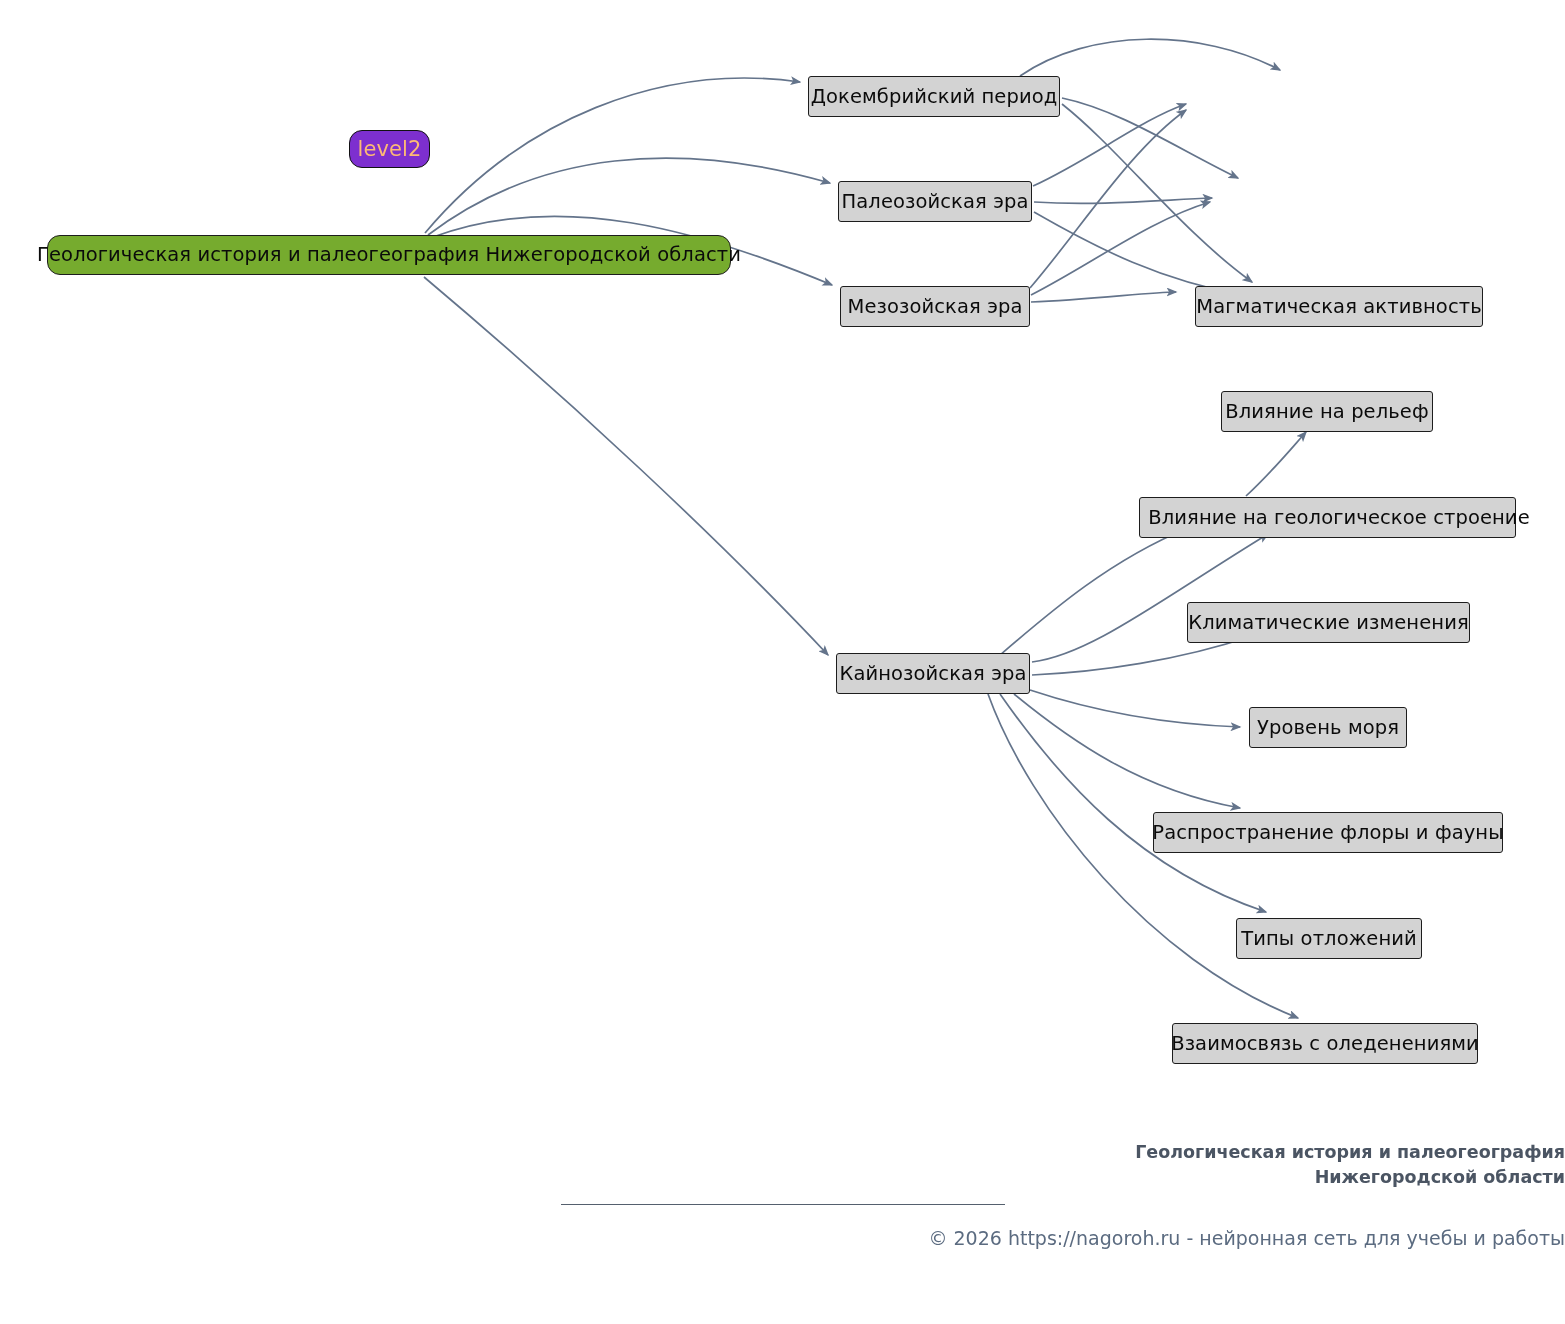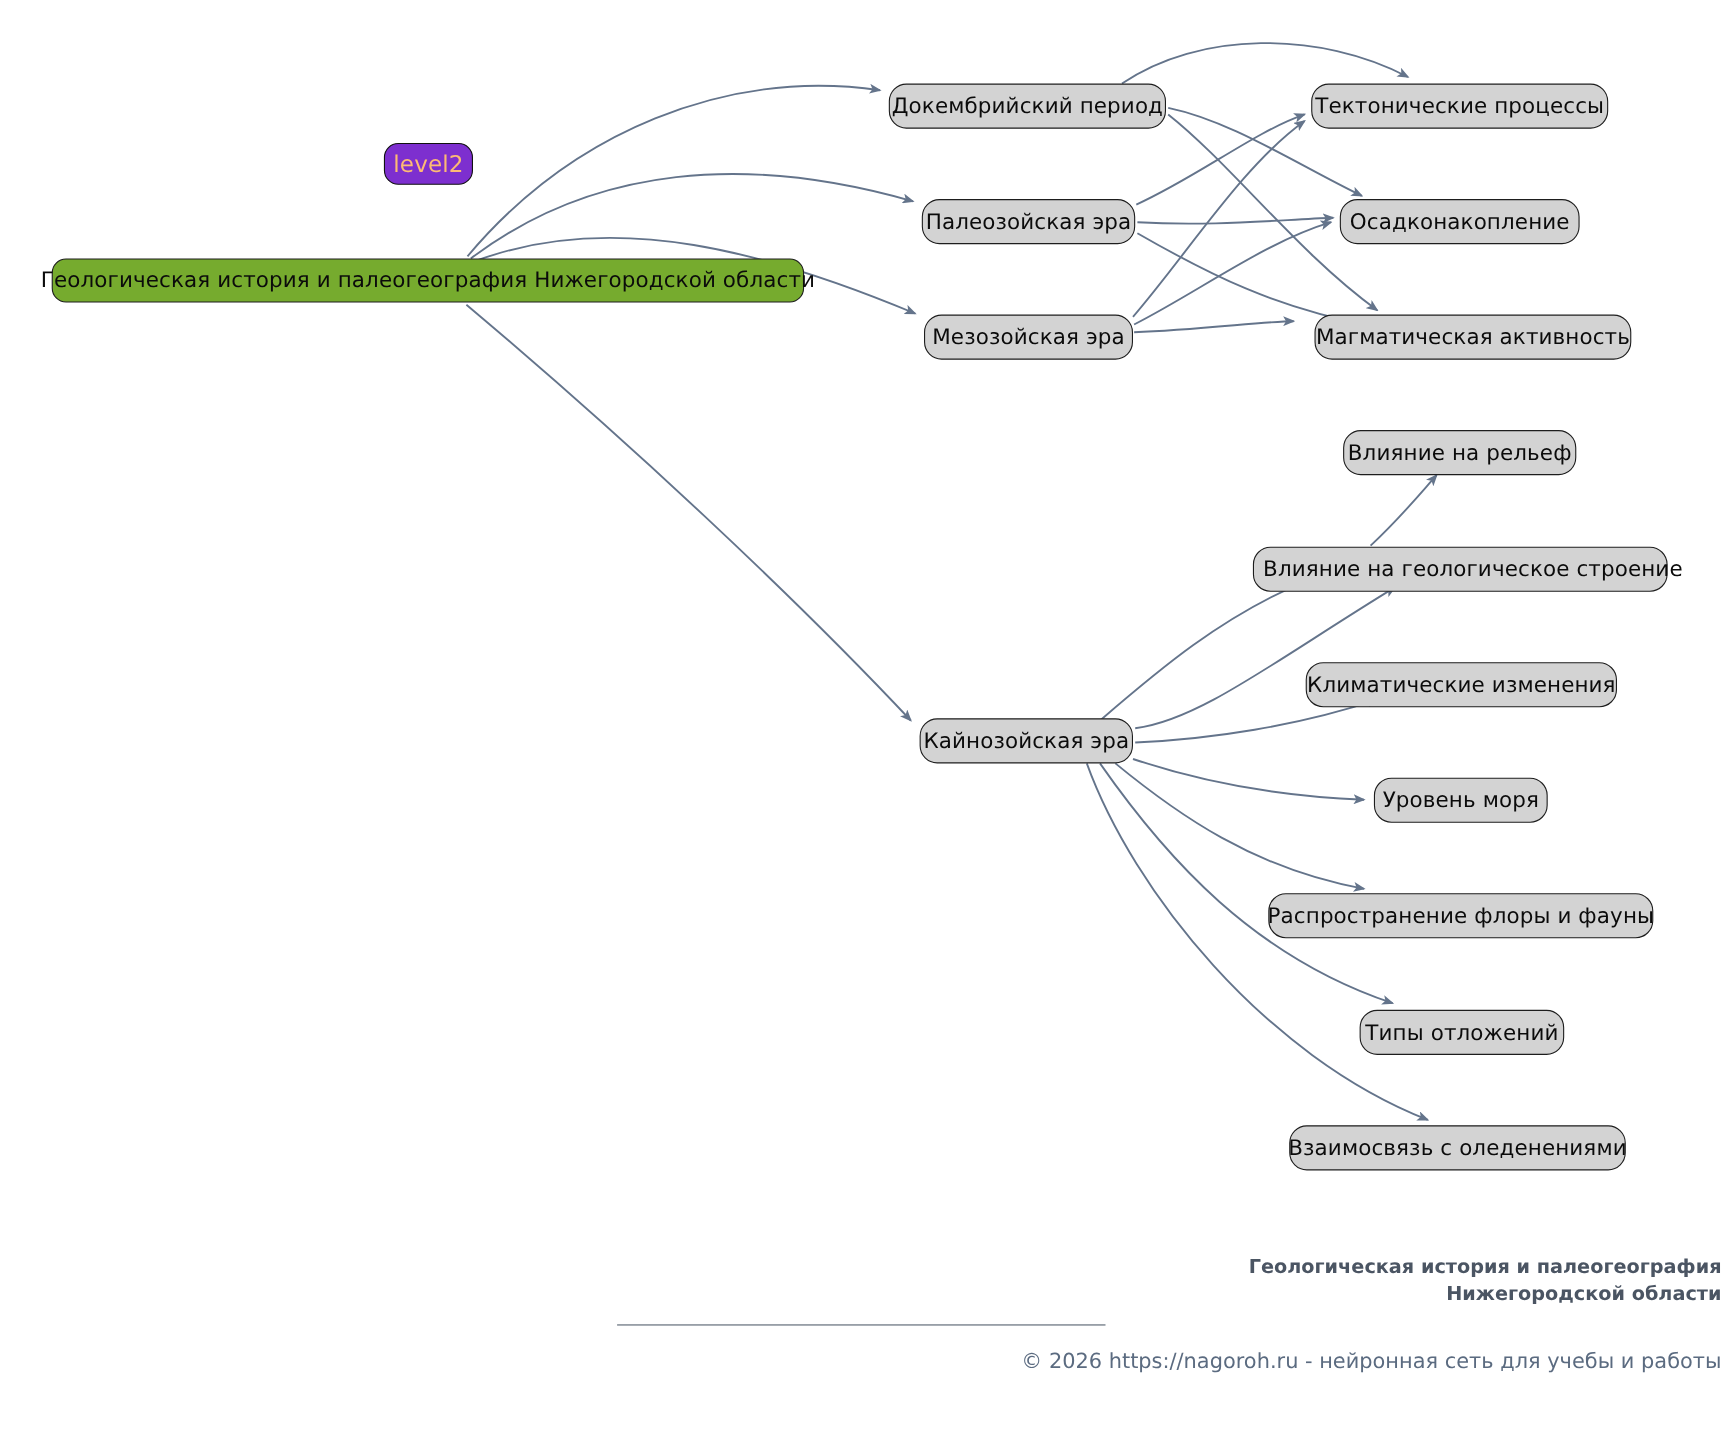--- a/index.html
+++ b/index.html
@@ -40,21 +40,21 @@
     width: 1565px;
     height: 1324px;
   }
 
   .node {
     position: absolute;
     box-sizing: border-box;
     display: flex;
     align-items: center;
     justify-content: center;
-    border-radius: 16px;
+    border-radius: 3px;
     border: 1.6px solid #1d1d1d;
     background: #d3d3d3;
     color: #0b0b0b;
     font-size: 19.5px;
     line-height: 1;
     white-space: nowrap;
     padding: 0 14px;
     letter-spacing: 0.1px;
   }
 
@@ -151,23 +151,21 @@
     <div class="node node-root" style="left:47px; top:235px; width:684px; height:40px;">Геологическая история и палеогеография Нижегородской области</div>
 
     <div class="node" style="left:808px; top:76px; width:252px; height:41px;">Докембрийский период</div>
 
     <div class="node" style="left:838px; top:181px; width:194px; height:41px;">Палеозойская эра</div>
 
     <div class="node" style="left:840px; top:286px; width:190px; height:41px;">Мезозойская эра</div>
 
     <div class="node" style="left:836px; top:653px; width:194px; height:41px;">Кайнозойская эра</div>
 
-    <div class="node" style="left:1192px; top:76px; width:270px; height:41px;">Тектонические процессы</div>
 
-    <div class="node" style="left:1218px; top:181px; width:218px; height:41px;">Осадконакопление</div>
 
     <div class="node" style="left:1183px; top:286px; width:288px; height:41px;margin-left:12px;">Магматическая активность</div>
 
     <div class="node" style="left:1221px; top:391px; width:212px; height:41px;">Влияние на рельеф</div>
 
     <div class="node" style="left:1139px; top:497px; width:377px; height:41px;padding-left:37px;">Влияние на геологическое строение</div>
 
     <div class="node" style="left:1187px; top:602px; width:283px; height:41px;">Климатические изменения</div>
 
     <div class="node" style="left:1249px; top:707px; width:158px; height:41px;padding-left:14px;">Уровень моря</div>

